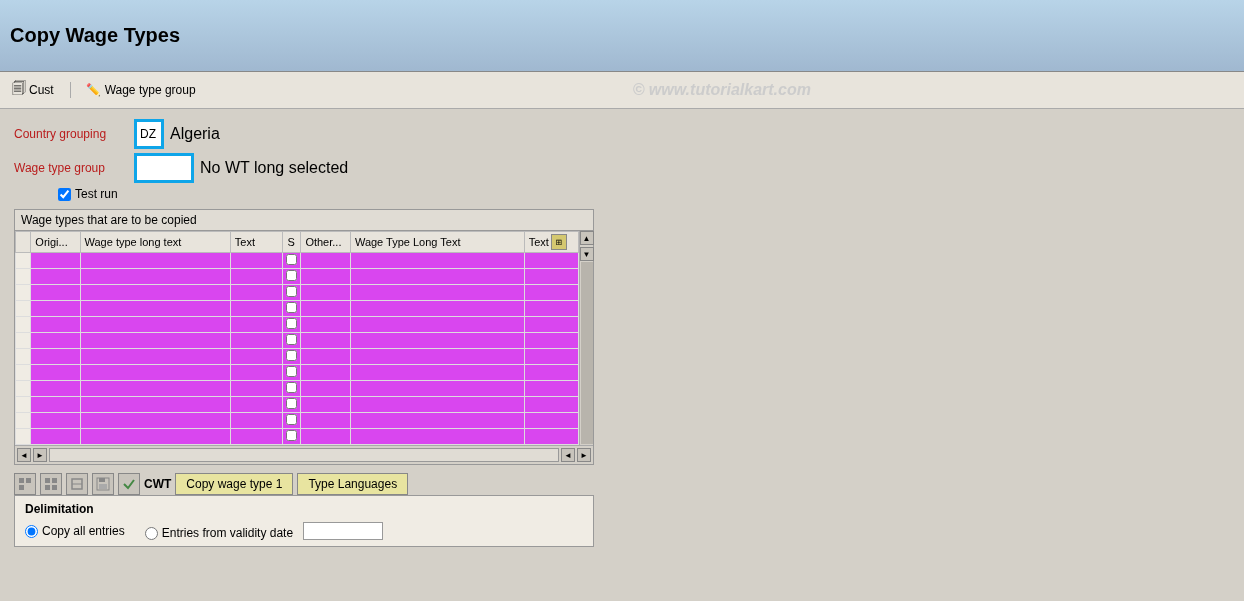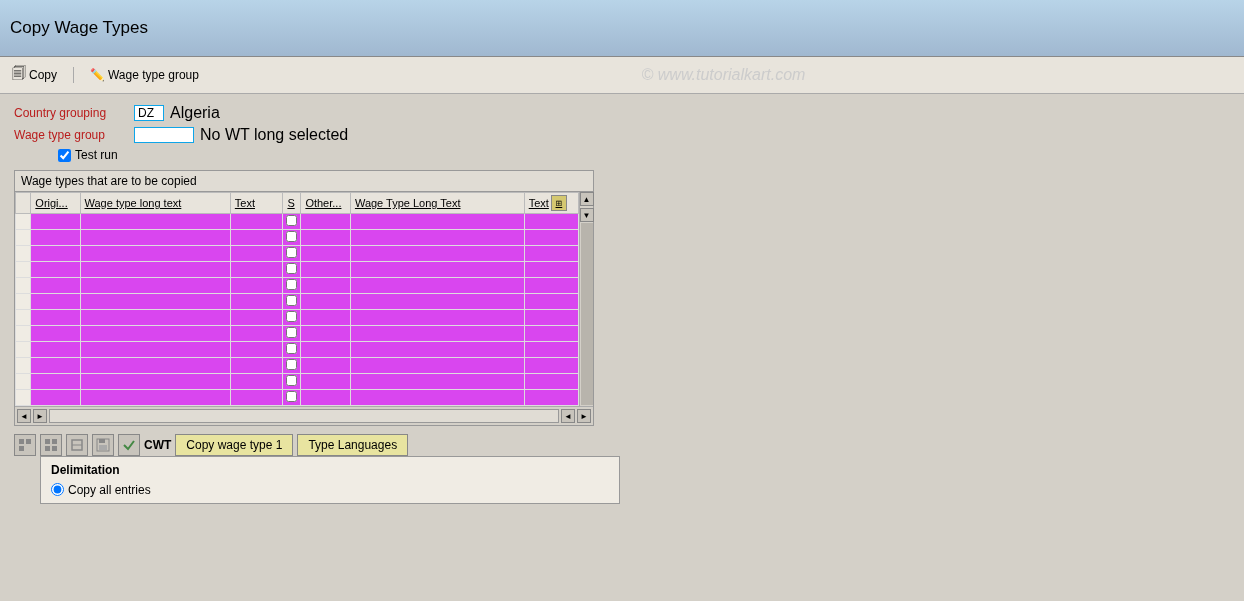--- a/index.html
+++ b/index.html
@@ -8,23 +8,23 @@
       font-size: 12px;
       background-color: #d4d0c8;
       width: 1244px;
       height: 601px;
       overflow: hidden;
     }
 
     
     .title-bar {
       background: linear-gradient(to bottom, #b8d4e8, #a0b8d0);
-      padding: 18px 10px;
-      font-size: 17px;
-      font-weight: normal;
+      padding: 24px 10px;
+      font-size: 20px;
+      font-weight: bold;
       color: #000;
       border-bottom: 1px solid #888;
     }
 
     
     .toolbar {
       background-color: #e8e4dc;
       padding: 4px 8px;
       display: flex;
       align-items: center;
@@ -44,45 +44,46 @@
       height: 16px;
       background: #aaa;
       margin: 0 4px;
     }
     .toolbar-watermark {
       flex: 1;
       text-align: center;
       color: #ccc;
       font-size: 16px;
       font-style: italic;
+      font-weight: bold;
     }
 
     
     .main-content {
       background-color: #d4d0c8;
       padding: 10px 14px;
     }
 
     
     .form-row {
       display: flex;
       align-items: center;
       margin-bottom: 4px;
     }
     .form-label {
       width: 120px;
       font-size: 12px;
       color: #b91c1c;
     }
     .form-input {
-      border: 1px solid #0ea5e9;
+      border: 3px solid #0ea5e9;
       background: #fff;
       padding: 1px 3px;
       font-size: 12px;
-      height: 16px;
+      height: 30px;
     }
     .form-input.small {
       width: 30px;
     }
     .form-input.medium {
       width: 60px;
     }
     .form-value {
       margin-left: 6px;
       font-size: 16px;
@@ -112,21 +113,20 @@
       border-collapse: collapse;
       font-size: 11px;
     }
     .data-table th {
       background-color: #e8e4dc;
       border: 1px solid #bbb;
       padding: 2px 4px;
       text-align: left;
       font-weight: normal;
       white-space: nowrap;
-      text-decoration: underline;
     }
     .data-table td {
       border: 1px solid #ddd;
       padding: 1px 3px;
       height: 16px;
     }
     .data-table td.checkbox-cell {
       width: 16px;
       text-align: center;
     }
@@ -214,35 +214,34 @@
     .cwt-label {
       font-size: 12px;
       font-weight: bold;
     }
 
     
     .delimit-section {
       border: 1px solid #999;
       background: #f0ece4;
       padding: 6px 10px;
-      margin-left: 26px;
     }
     .delimit-title {
       font-size: 12px;
       font-weight: bold;
       margin-bottom: 6px;
     }
     .delimit-row {
       display: flex;
       align-items: center;
       gap: 20px;
     }
     .radio-group {
       display: flex;
-      align-items: flex-start;
+      align-items: flex-end;
       gap: 4px;
     }
     .validity-input {
       border: 1px solid #999;
       background: #fff;
       padding: 1px 3px;
       font-size: 12px;
       height: 18px;
       width: 80px;
       margin-left: 6px;
@@ -263,21 +262,21 @@
 </head>
 <body>
 
 <div class="title-bar">
   <span>Copy Wage Types</span>
 </div>
 
 <div class="toolbar">
   <div class="toolbar-item">
     <span style="font-size:14px;">🗐</span>
-    <span>Copy</span>
+    <span>Cust</span>
   </div>
   <div class="toolbar-separator"></div>
   <div class="toolbar-item">
     <span style="font-size:12px;">✏️</span>
     <span>Wage type group</span>
   </div>
   <div class="toolbar-watermark">© www.tutorialkart.com</div>
 </div>
 
 <div class="main-content">
@@ -501,16 +500,21 @@
     <button class="text-btn">Type Languages</button>
   </div>
 
   <div class="delimit-section" style="width:580px;">
     <div class="delimit-title">Delimitation</div>
     <div class="delimit-row">
       <div class="radio-group">
         <input type="radio" name="delimit" checked="" style="">
         <span>Copy all entries</span>
       </div>
+      <div class="radio-group">
+        <input type="radio" name="delimit" style="">
+        <span>Entries from validity date</span>
+        <input type="text" class="validity-input" style="">
+      </div>
     </div>
   </div>
 
 </div>
 
 </body></html>

